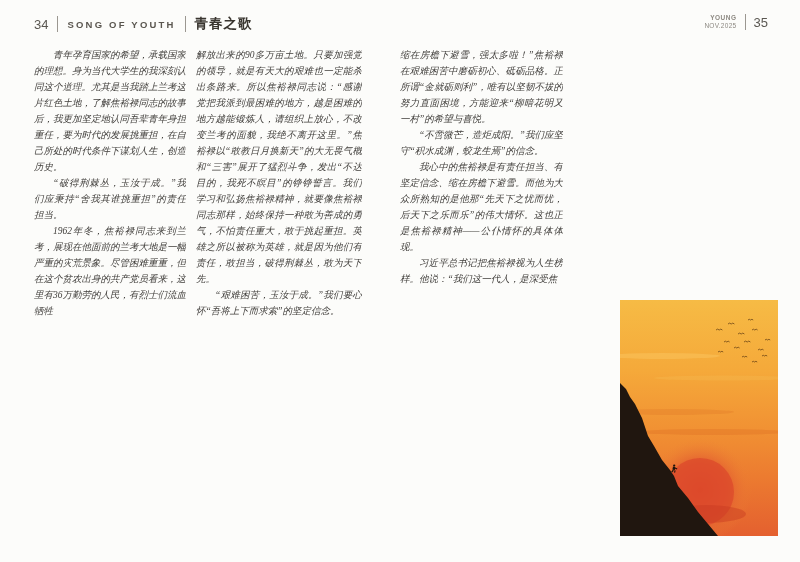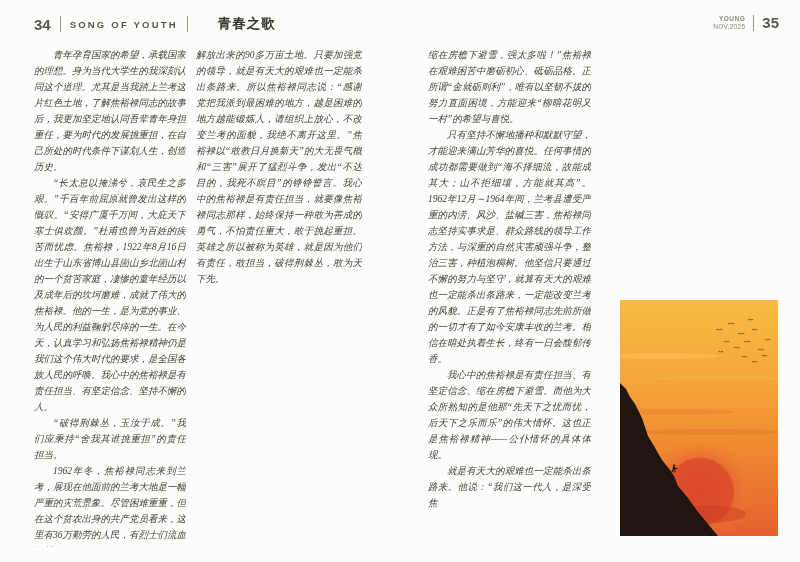--- a/index.html
+++ b/index.html
@@ -4,39 +4,39 @@
 <style>
   html,body{margin:0;padding:0;background:#e9e9e9;}
   .spread{
     position:relative;width:800px;height:562px;margin:0 auto;
     background:#fcfcfa;overflow:hidden;
     font-family:"Liberation Serif","DejaVu Serif",serif;
     color:#403e3b;
   }
   
   .hdr-left{position:absolute;left:34px;top:15px;display:flex;align-items:center;gap:9px;}
-  .hdr-right{position:absolute;right:21px;top:14px;display:flex;align-items:center;gap:8px;text-align:right;}
-  .pgno{font-family:"Liberation Sans","DejaVu Sans",sans-serif;font-size:15px;font-weight:bold;color:#5a5751;}
+  .hdr-right{position:absolute;right:32px;top:14px;display:flex;align-items:center;gap:8px;text-align:right;}
+  .pgno{font-family:"Liberation Sans","DejaVu Sans",sans-serif;font-size:13px;font-weight:normal;color:#5a5751;}
   .vbar{width:1px;height:16px;background:#9b9790;}
   .mag-en{font-family:Liberation Sans, sans-serif;font-size:9.5px;font-weight:bold;letter-spacing:2.2px;color:#5a564f;}
-  .mag-cn{font-size:13.5px;font-weight:bold;color:#39352f;letter-spacing:1px;margin-left:21px;}
+  .mag-cn{font-size:13.5px;font-weight:bold;color:#39352f;letter-spacing:1px;}
   .brand-block{display:flex;flex-direction:column;align-items:flex-end;line-height:8px;
     font-family:"Liberation Sans","DejaVu Sans",sans-serif;}
   .brand{font-size:6.5px;font-weight:bold;color:#8d8982;letter-spacing:.5px;}
   .issue{font-size:6.5px;color:#8d8982;letter-spacing:.3px;}
   
   .text-col{
     position:absolute;top:47px;font-size:9.5px;line-height:16px;
     text-align:justify;text-justify:inter-ideograph;overflow:hidden;
     color:#403e3b;
     font-style:italic;
   }
   #c1{left:34px;width:152px;height:500px;}
   #c2{left:196px;width:166px;height:500px;}
-  #c3{left:428px;width:163px;height:500px;}
+  #c3{left:400px;width:163px;height:500px;}
   #c4{left:612px;width:164px;height:250px;}
   .para{margin:0;}
   .para.indent{text-indent:2em;}
   
   .photo{position:absolute;left:620px;top:300px;width:158px;height:236px;overflow:hidden;}
   .photo svg{display:block;width:100%;height:100%;}
 </style>
 </head>
 <body>
 
@@ -54,32 +54,32 @@
     <span class="brand-block">
       <span class="brand">YOUNG</span>
       <span class="issue">NOV.2025</span>
     </span>
     <span class="vbar"></span>
     <span class="pgno">35</span>
   </div>
 
   <div class="text-col" id="c1">
       <p class="para indent">青年孕育国家的希望，承载国家的理想。身为当代大学生的我深刻认同这个道理。尤其是当我踏上兰考这片红色土地，了解焦裕禄同志的故事后，我更加坚定地认同吾辈青年身担重任，要为时代的发展挑重担，在自己所处的时代条件下谋划人生，创造历史。</p>
-      <p class="para indent">“长太息以掩涕兮，哀民生之多艰。”千百年前屈原就曾发出这样的慨叹。“安得广厦千万间，大庇天下寒士俱欢颜。”杜甫也曾为百姓的疾苦而忧虑。焦裕禄，1922年8月16日出生于山东省博山县崮山乡北崮山村的一个贫苦家庭，凄惨的童年经历以及成年后的坎坷磨难，成就了伟大的焦裕禄。他的一生，是为党的事业、为人民的利益鞠躬尽瘁的一生。在今天，认真学习和弘扬焦裕禄精神仍是我们这个伟大时代的要求，是全国各族人民的呼唤。我心中的焦裕禄是有责任担当、有坚定信念、坚持不懈的人。</p>
       <p class="para indent">“破得荆棘丛，玉汝于成。”我们应秉持“舍我其谁挑重担”的责任担当。</p>
       <p class="para indent">1962年冬，焦裕禄同志来到兰考，展现在他面前的兰考大地是一幅严重的灾荒景象。尽管困难重重，但在这个贫农出身的共产党员看来，这里有36万勤劳的人民，有烈士们流血牺牲</p>
     </div>
   <div class="text-col" id="c2">
-      <p class="para">解放出来的90多万亩土地。只要加强党的领导，就是有天大的艰难也一定能杀出条路来。所以焦裕禄同志说：“感谢党把我派到最困难的地方，越是困难的地方越能锻炼人，请组织上放心，不改变兰考的面貌，我绝不离开这里。”焦裕禄以“敢教日月换新天”的大无畏气概和“三害”展开了猛烈斗争，发出“不达目的，我死不瞑目”的铮铮誓言。我心中的焦裕禄是有责任担当，就要像焦裕禄同志那样，始终保持一种敢为善成的勇气，不怕责任重大，敢于挑起重担。英雄之所以被称为英雄，就是因为他们有责任，敢担当，破得荆棘丛，敢为天下先。</p>
+      <p class="para">解放出来的90多万亩土地。只要加强党的领导，就是有天大的艰难也一定能杀出条路来。所以焦裕禄同志说：“感谢党把我派到最困难的地方，越是困难的地方越能锻炼人，请组织上放心，不改变兰考的面貌，我绝不离开这里。”焦裕禄以“敢教日月换新天”的大无畏气概和“三害”展开了猛烈斗争，发出“不达目的，我死不瞑目”的铮铮誓言。我们学习和弘扬焦裕禄精神，就要像焦裕禄同志那样，始终保持一种敢为善成的勇气，不怕责任重大，敢于挑起重担。英雄之所以被称为英雄，就是因为他们有责任，敢担当，破得荆棘丛，敢为天下先。</p>
+      <p class="para indent">“艰难困苦，玉汝于成。”我们要心怀“吾将上下而求索”的坚定信念。</p>
     </div>
   <div class="text-col" id="c3">
       <p class="para">缩在房檐下避雪，强太多啦！”焦裕禄在艰难困苦中磨砺初心、砥砺品格。正所谓“金就砺则利”，唯有以坚韧不拔的努力直面困境，方能迎来“柳暗花明又一村”的希望与喜悦。</p>
-      <p class="para indent">只有坚持不懈地播种和默默守望，才能迎来满山芳华的喜悦。任何事情的成功都需要做到“海不择细流，故能成其大；山不拒细壤，方能就其高”。1962年12月～1964年间，兰考县遭受严重的内涝、风沙、盐碱三害，焦裕禄同志坚持实事求是、群众路线的领导工作方法，与深重的自然灾害顽强斗争，整治三害，种植泡桐树。他坚信只要通过不懈的努力与坚守，就算有天大的艰难也一定能杀出条路来，一定能改变兰考的风貌。正是有了焦裕禄同志先前所做的一切才有了如今安康丰收的兰考。相信在暗处执着生长，终有一日会馥郁传香。</p>
+      <p class="para indent">“不啻微芒，造炬成阳。”我们应坚守“积水成渊，蛟龙生焉”的信念。</p>
       <p class="para indent">我心中的焦裕禄是有责任担当、有坚定信念、缩在房檐下避雪。而他为大众所熟知的是他那“先天下之忧而忧，后天下之乐而乐”的伟大情怀。这也正是焦裕禄精神——公仆情怀的具体体现。</p>
-      <p class="para indent">就是有天大的艰难也一定能杀出条路来。他说：“我们这一代人，是深受焦</p>
+      <p class="para indent">习近平总书记把焦裕禄视为人生榜样。他说：“我们这一代人，是深受焦</p>
     </div>
   <div class="text-col" id="c4">
     </div>
 
   <div class="photo" aria-label="落日悬崖攀登者剪影插图 (sunset cliff climber illustration)">
     <svg viewBox="0 0 158 236" preserveAspectRatio="none">
       <defs>
         <linearGradient id="sky" x1="0" y1="0" x2="0" y2="1">
           <stop offset="0" stop-color="#f6bb45"></stop>
           <stop offset=".3" stop-color="#f5a93a"></stop>

